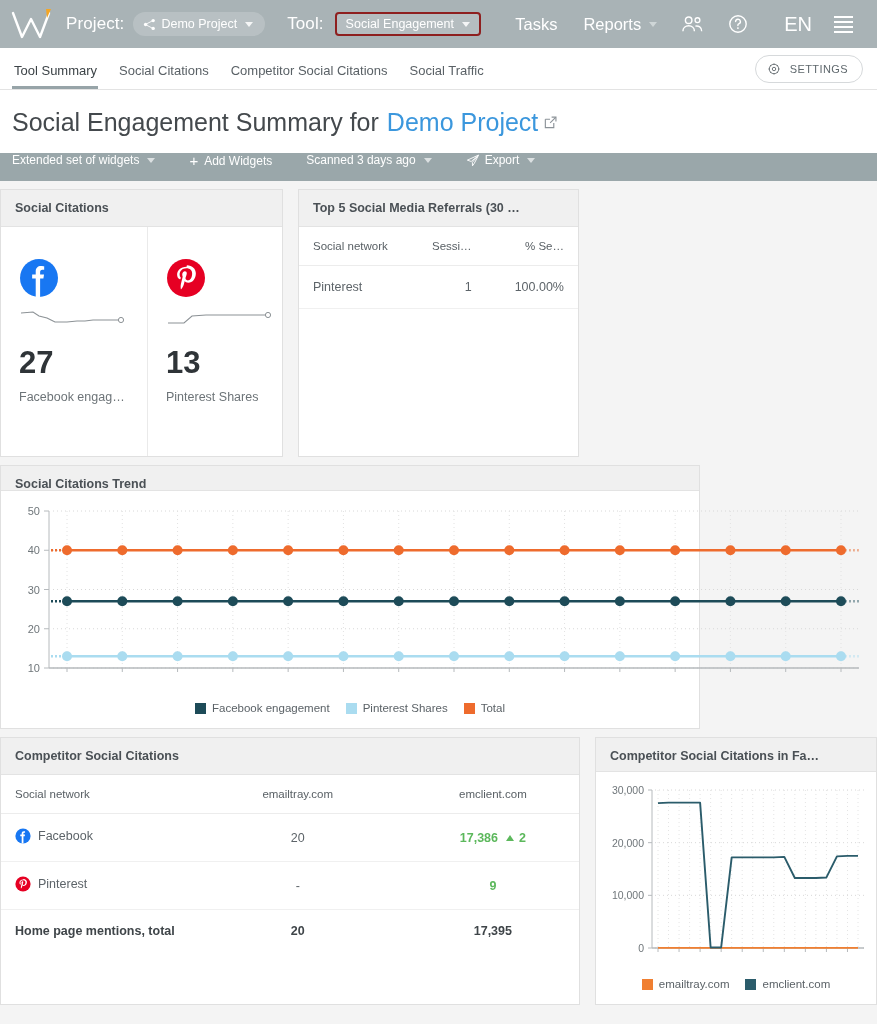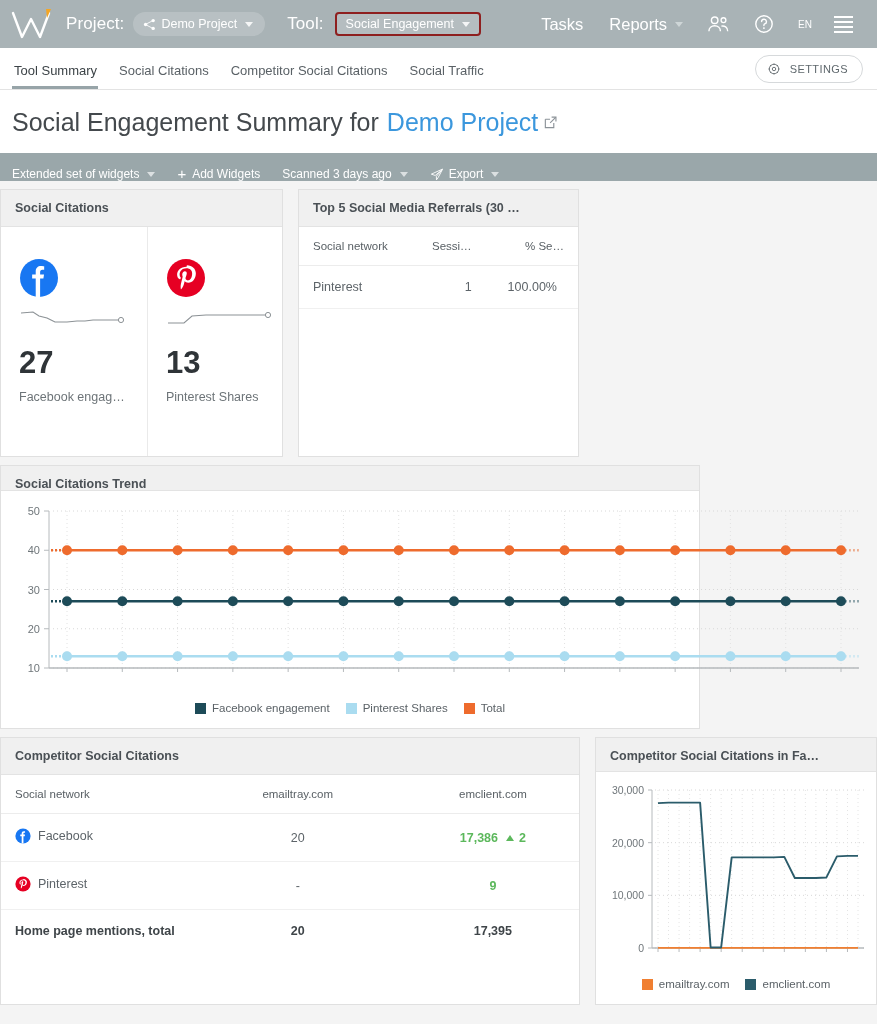--- a/index.html
+++ b/index.html
@@ -70,21 +70,21 @@
     white-space: nowrap;
     cursor: pointer;
     display: inline-flex; align-items: center; gap:5px;
   }
   .nav-icon {
     margin-left: 24px;
     cursor: pointer;
     display: inline-flex; align-items: center;
   }
   .lang {
-    color: #ffffff; font-size: 10px; margin-left: 24px; cursor: pointer;
+    color: #ffffff; font-size: 20px; margin-left: 36px; cursor: pointer;
   }
   .hamburger { margin-left: 22px; cursor: pointer; display:inline-flex; flex-direction:column; gap:3px; }
   .hamburger span { display:block; width:19px; height:2px; background:#fff; }
 
   
   .tabbar {
     height: 42px;
     background: #ffffff;
     display: flex;
     align-items: flex-end;
@@ -143,23 +143,23 @@
     margin-left: 8px;
     cursor: pointer;
   }
   .ext-icon { margin-left: 5px; display:inline-flex; align-items:center; cursor:pointer; }
 
   
   .wtoolbar {
     height: 28px;
     background: #9aa7aa;
     display: flex;
-    align-items: flex-end;
+    align-items: flex-start;
     padding: 0 12px;
-    gap: 0;
+    gap: 12px;
     color: #ffffff;
     font-size: 12px;
   }
   .wt-item {
     display: inline-flex;
     align-items: center;
     gap: 5px;
     margin-right: 22px;
     white-space: nowrap;
     cursor: pointer;
@@ -228,21 +228,21 @@
   table.tbl td {
     font-size: 12.5px;
     color: #5d6469;
     padding: 14px;
     border-bottom: 1px solid #f0f0f0;
     white-space: nowrap;
   }
   .tbl-referral th.c2 { text-align:right; padding-right: 22px;}
   .tbl-referral th.c3 { text-align:right; }
   .tbl-referral td.c2 { text-align:right; padding-right: 22px;}
-  .tbl-referral td.c3 { text-align:left; }
+  .tbl-referral td.c3 { text-align:right; }
 
   .tbl-comp th.c2, .tbl-comp td.c2 { text-align: center; width: 230px;}
   .tbl-comp th.c3, .tbl-comp td.c3 { text-align: center; width: 180px;}
   .tbl-comp td.name { display: table-cell; }
   .netcell { display:inline-flex; align-items:center; gap:7px; }
   .green { color: #5cb85c; font-weight: bold; }
   .up-tri {
     display:inline-block; width:0;height:0;
     border-left:4px solid transparent;border-right:4px solid transparent;
     border-bottom:6px solid #5cb85c; margin: 0 2px 1px 4px;

